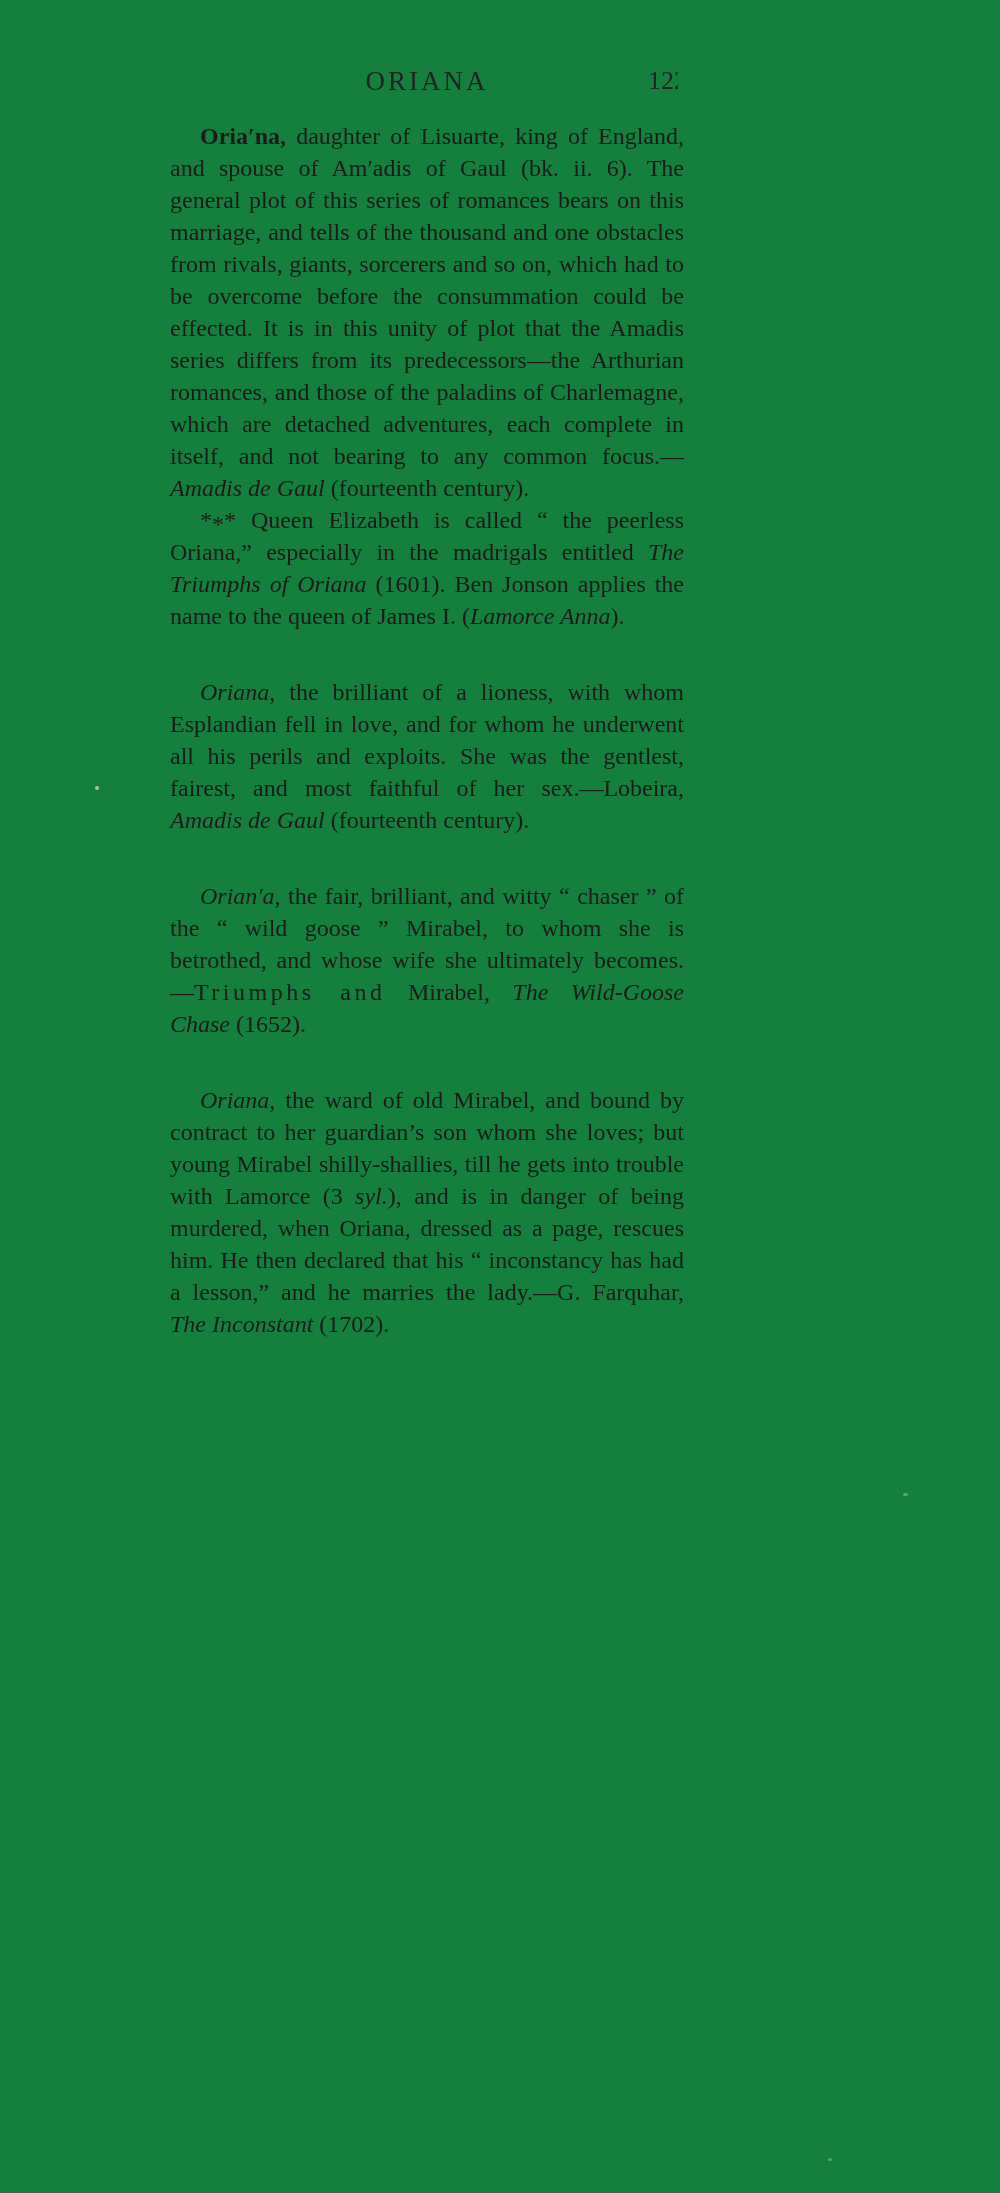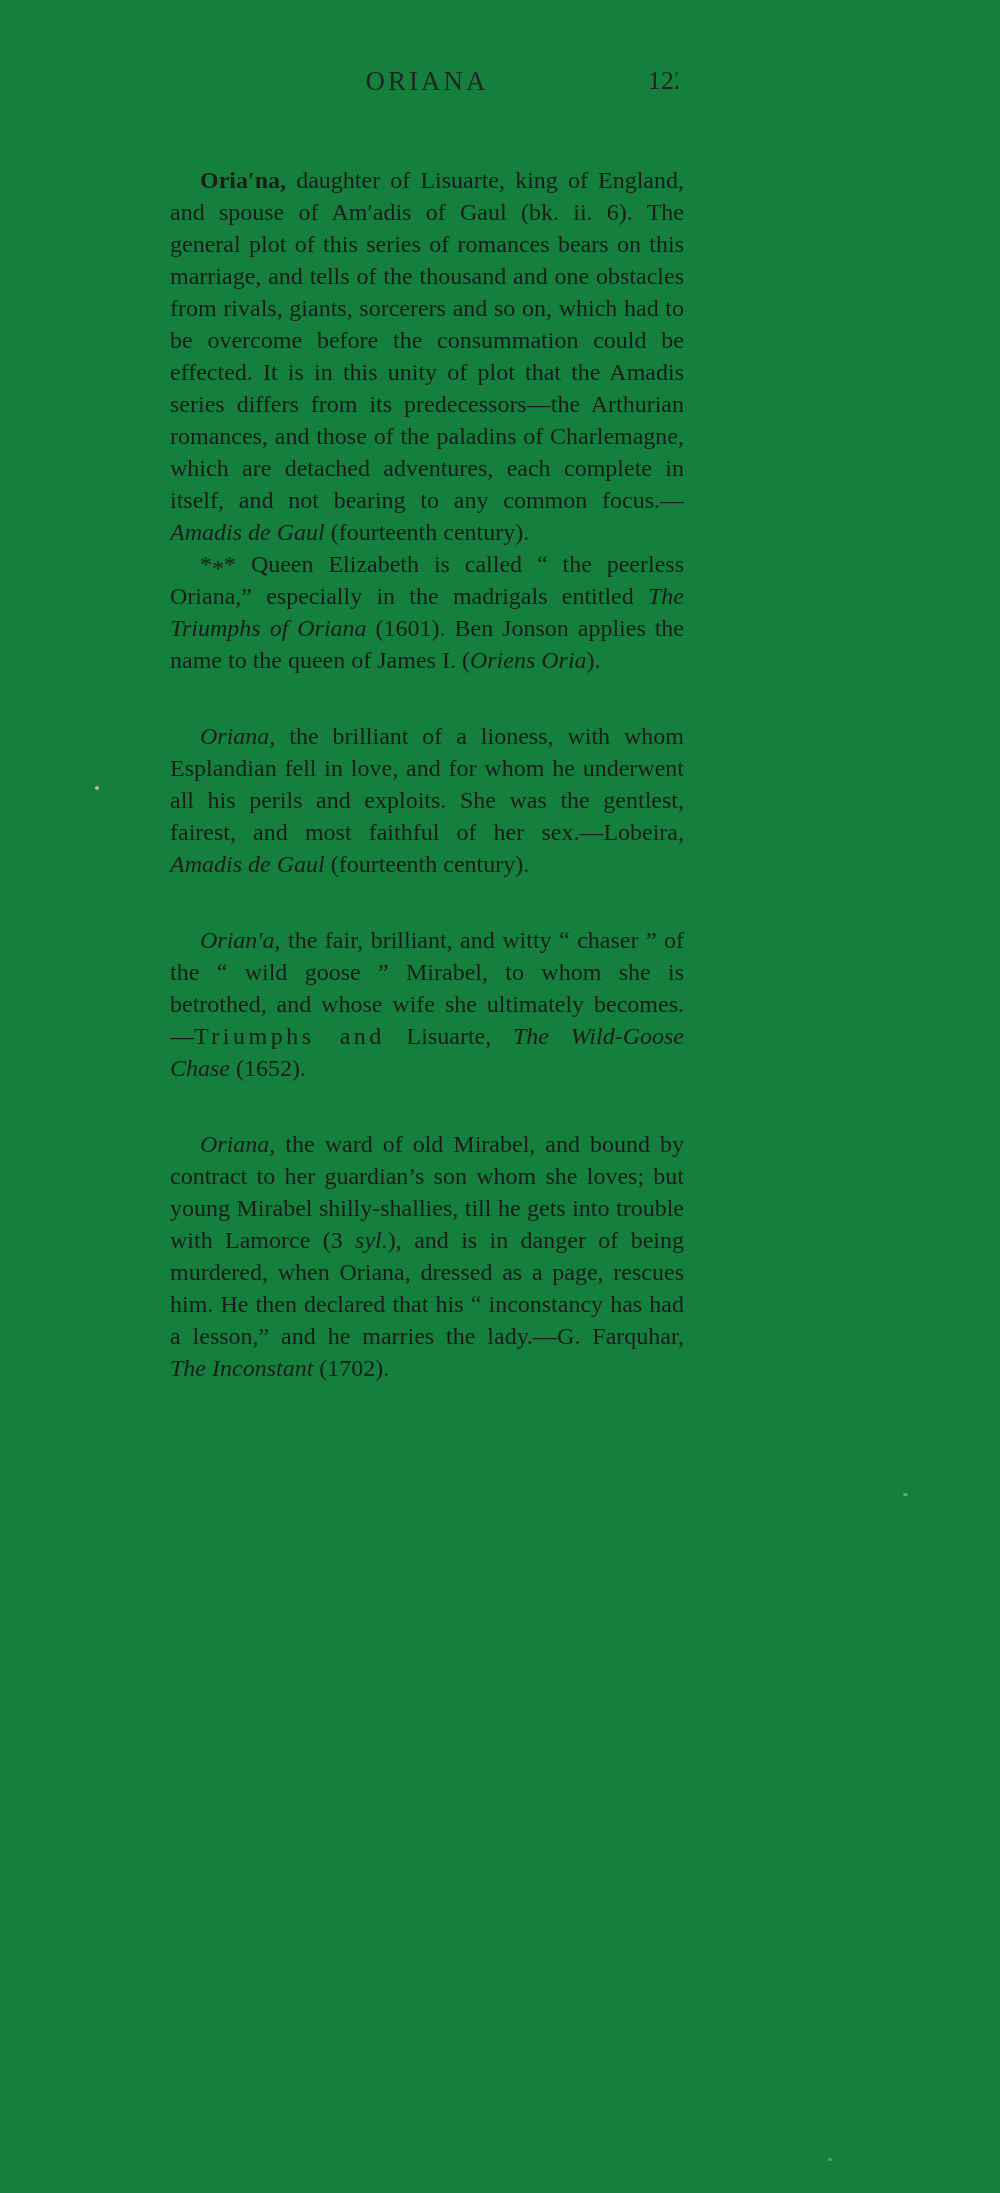--- a/index.html
+++ b/index.html
@@ -46,21 +46,20 @@
     color: #232323;
   }
   .page-body {
     position: absolute;
     left: 170px;
     top: 120px;
     width: 514px;
     font-size: 24px;
     line-height: 32px;
     text-align: justify;
-    margin-top: 44px;
   }
   .page-body p {
     margin: 0;
     text-indent: 30px;
   }
   .page-body p.gap {
     margin-top: 44px;
   }
   .bold   { font-weight: bold; }
   .italic { font-style: italic; }
@@ -80,23 +79,23 @@
 
 <div class="page">
 
   <div class="running-head">
     <span class="running-title">ORIANA</span>
     <span class="page-number">122</span>
   </div>
 
   <div class="page-body">
       <p><span class="bold">Oria′na,</span><span> daughter of Lisuarte, king of England, and spouse of Am′adis of Gaul (bk. ii. 6).  The general plot of this series of romances bears on this marriage, and tells of the thousand and one obstacles from rivals, giants, sorcerers and so on, which had to be overcome before the consummation could be effected.  It is in this unity of plot that the Amadis series differs from its predecessors—the Arthurian romances, and those of the paladins of Charlemagne, which are detached adventures, each complete in itself, and not bearing to any common focus.—</span><span class="italic">Amadis de Gaul</span><span> (fourteenth century).</span></p>
-      <p><span>*</span><span class="low">*</span><span>*</span><span> Queen Elizabeth is called “ the peerless Oriana,” especially in the madrigals entitled </span><span class="italic">The Triumphs of Oriana</span><span> (1601).  Ben Jonson applies the name to the queen of James I. (</span><span class="italic">Oriens Oria</span><span>).</span></p>
+      <p><span>*</span><span class="low">*</span><span>*</span><span> Queen Elizabeth is called “ the peerless Oriana,” especially in the madrigals entitled </span><span class="italic">The Triumphs of Oriana</span><span> (1601).  Ben Jonson applies the name to the queen of James I. (</span><span class="italic">Lamorce Anna</span><span>).</span></p>
       <p class="gap"><span class="italic">Oriana</span><span>, the brilliant of a lioness, with whom Esplandian fell in love, and for whom he underwent all his perils and exploits.  She was the gentlest, fairest, and most faithful of her sex.—Lobeira, </span><span class="italic">Amadis de Gaul</span><span> (fourteenth century).</span></p>
-      <p class="gap"><span class="italic">Orian′a</span><span>, the fair, brilliant, and witty “ chaser ” of the “ wild goose ” Mirabel, to whom she is betrothed, and whose wife she ultimately becomes.—</span><span class="spaced">Triumphs and</span><span> Lisuarte, </span><span class="italic">The Wild-Goose Chase</span><span> (1652).</span></p>
+      <p class="gap"><span class="italic">Orian′a</span><span>, the fair, brilliant, and witty “ chaser ” of the “ wild goose ” Mirabel, to whom she is betrothed, and whose wife she ultimately becomes.—</span><span class="spaced">Triumphs and</span><span> Mirabel, </span><span class="italic">The Wild-Goose Chase</span><span> (1652).</span></p>
       <p class="gap"><span class="italic">Oriana</span><span>, the ward of old Mirabel, and bound by contract to her guardian’s son whom she loves; but young Mirabel shilly-shallies, till he gets into trouble with Lamorce (3 </span><span class="italic">syl.</span><span>), and is in danger of being murdered, when Oriana, dressed as a page, rescues him.  He then declared that his “ inconstancy has had a lesson,” and he marries the lady.—G. Farquhar, </span><span class="italic">The Inconstant</span><span> (1702).</span></p>
     </div>
 
   <span class="speck speck-1"></span>
   <span class="speck speck-2"></span>
   <span class="speck speck-3"></span>
 
 </div>
 
 </body></html>

